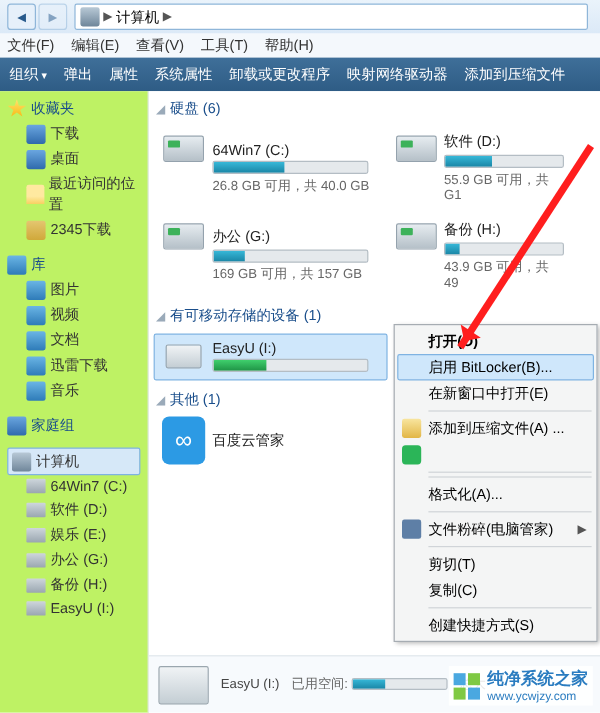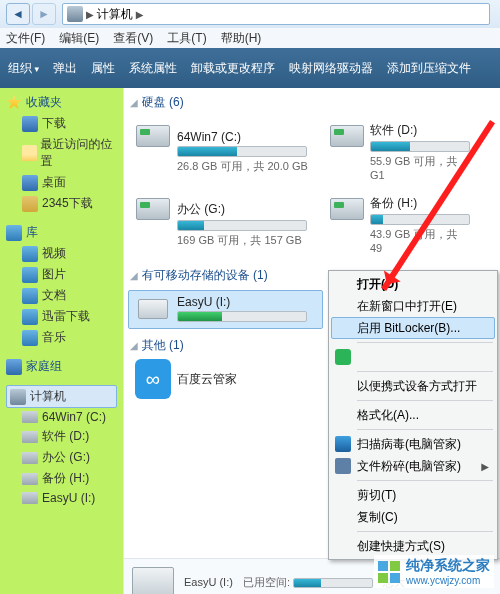--- a/index.html
+++ b/index.html
@@ -3,21 +3,21 @@
 <meta charset="utf-8">
 <style>
   * { box-sizing: border-box; font-family: "Microsoft YaHei", "Segoe UI", sans-serif; }
   body { margin:0; width:500px; height:594px; background:#fff; overflow:hidden; position:relative; font-size:12px; color:#000; }
   .titlebar { height:28px; background:linear-gradient(#eaf3fb,#dbe9f7); display:flex; align-items:center; padding:0 6px; }
   .nav-btn { width:24px; height:22px; border:1px solid #8fb6d9; border-radius:3px; background:#e6f0fa; margin-right:2px; display:flex; align-items:center; justify-content:center; color:#285a8c; }
   .nav-btn.fwd { opacity:0.5; }
   .addr { flex:1; height:22px; background:#fff; border:1px solid #8fb6d9; border-radius:2px; display:flex; align-items:center; padding:0 4px; margin:0 4px; }
   .chev { color:#555; padding:0 3px; font-size:10px; }
   .menubar { height:20px; background:#f4f8fc; display:flex; align-items:center; padding:0 6px; gap:14px; font-size:12px; color:#333; }
-  .toolbar { height:40px; background:linear-gradient(#3f6f99,#2e5c85); color:#fff; display:flex; align-items:center; padding:0 8px; gap:14px; font-size:12px; }
+  .toolbar { height:28px; background:linear-gradient(#3f6f99,#2e5c85); color:#fff; display:flex; align-items:center; padding:0 8px; gap:14px; font-size:12px; }
   .toolbar .drop::after { content:" ▾"; font-size:9px; }
   .body { display:flex; height:calc(594px - 28px - 20px - 28px); }
   .sidebar { width:124px; background:#bef264; border-right:1px solid #e0e6ec; overflow:hidden; }
   .tree-group { padding:4px 6px; }
   .tree-head { font-size:12px; color:#1a4e8b; display:flex; align-items:center; gap:4px; padding:2px 0; }
   .tree-item { display:flex; align-items:center; gap:4px; padding:2px 0 2px 16px; font-size:12px; color:#333; }
   .tree-item.sel { background:#d6e8f8; border:1px solid #7fb3e2; border-radius:2px; padding-left:15px; }
   .ico16 { width:16px; height:16px; display:inline-block; }
   .fav { background:linear-gradient(#ffe36b,#f7b60e); clip-path:polygon(50% 0,61% 35%,98% 35%,68% 57%,79% 91%,50% 70%,21% 91%,32% 57%,2% 35%,39% 35%); }
   .blue { background:linear-gradient(#6aa6e0,#2f6aac); border-radius:2px; }
@@ -110,44 +110,44 @@
     <div class="tree-group">
       <div class="tree-head">
           <span class="ico16 fav"></span>
           <span>收藏夹</span>
         </div>
       <div class="tree-item">
           <span class="ico16 blue"></span>
           <span>下载</span>
         </div>
       <div class="tree-item">
+          <span class="ico16 blue"></span>
+          <span>桌面</span>
+        </div>
+      <div class="tree-item">
           <span class="ico16 fold"></span>
           <span>最近访问的位置</span>
         </div>
       <div class="tree-item">
-          <span class="ico16 blue"></span>
-          <span>桌面</span>
-        </div>
-      <div class="tree-item">
           <span class="ico16 fold-dark"></span>
           <span>2345下载</span>
         </div>
     </div>
     <div class="tree-group">
       <div class="tree-head">
           <span class="ico16 libblue"></span>
           <span>库</span>
         </div>
       <div class="tree-item">
           <span class="ico16 libblue"></span>
+          <span>图片</span>
+        </div>
+      <div class="tree-item">
+          <span class="ico16 libblue"></span>
           <span>视频</span>
-        </div>
-      <div class="tree-item">
-          <span class="ico16 libblue"></span>
-          <span>图片</span>
         </div>
       <div class="tree-item">
           <span class="ico16 libblue"></span>
           <span>文档</span>
         </div>
       <div class="tree-item">
           <span class="ico16 libblue"></span>
           <span>迅雷下载</span>
         </div>
       <div class="tree-item">
@@ -169,20 +169,24 @@
       <div class="tree-item">
           <span class="drvico"></span>
           <span>64Win7 (C:)</span>
         </div>
       <div class="tree-item">
           <span class="drvico"></span>
           <span>软件 (D:)</span>
         </div>
       <div class="tree-item">
           <span class="drvico"></span>
+          <span>娱乐 (E:)</span>
+        </div>
+      <div class="tree-item">
+          <span class="drvico"></span>
           <span>办公 (G:)</span>
         </div>
       <div class="tree-item">
           <span class="drvico"></span>
           <span>备份 (H:)</span>
         </div>
       <div class="tree-item">
           <span class="drvico"></span>
           <span>EasyU (I:)</span>
         </div>
@@ -197,21 +201,21 @@
     <div class="drives">
       <div class="drive">
         <div class="dicon">
             <div class="drv3d"></div>
           </div>
         <div class="dinfo">
           <div class="dname">64Win7 (C:)</div>
           <div class="gauge">
               <div class="fill" style="width:46%"></div>
             </div>
-          <div class="dstat">26.8 GB 可用，共 20.0 GB</div>
+          <div class="dstat">26.8 GB 可用，共 40.0 GB</div>
         </div>
       </div>
       <div class="drive" style="width:150px;">
         <div class="dicon">
             <div class="drv3d"></div>
           </div>
         <div class="dinfo">
           <div class="dname">软件 (D:)</div>
           <div class="gauge" style="width:100px;">
               <div class="fill" style="width:40%"></div>
@@ -291,43 +295,40 @@
         <span class="lab">总大</span>
       </div>
     </div>
   </div>
 </div>
 
 <div class="ctx">
   <div class="row bold">
       <span>打开(O)</span>
     </div>
-  <div class="row">
-      <span>在新窗口中打开(E)</span>
-    </div>
   <div class="row hl">
       <span>启用 BitLocker(B)...</span>
     </div>
-  <div class="sep"></div>
+  <div class="row">
+      <span>在新窗口中打开(E)</span>
+    </div>
+  <div class="sep"></div>
+  <div class="row">
+      <span class="ci zip"></span>
+      <span>添加到压缩文件(A) ...</span>
+    </div>
   <div class="row">
       <span class="ci grn"></span>
     </div>
   <div class="sep"></div>
-  <div class="row">
-      <span>以便携式设备方式打开</span>
-    </div>
   <div class="sep"></div>
   <div class="row">
       <span>格式化(A)...</span>
     </div>
   <div class="sep"></div>
-  <div class="row">
-      <span class="ci shield"></span>
-      <span>扫描病毒(电脑管家)</span>
-    </div>
   <div class="row">
       <span class="ci shred"></span>
       <span>文件粉碎(电脑管家)</span>
       <span class="arr">▶</span>
     </div>
   <div class="sep"></div>
   <div class="row">
       <span>剪切(T)</span>
     </div>
   <div class="row">

